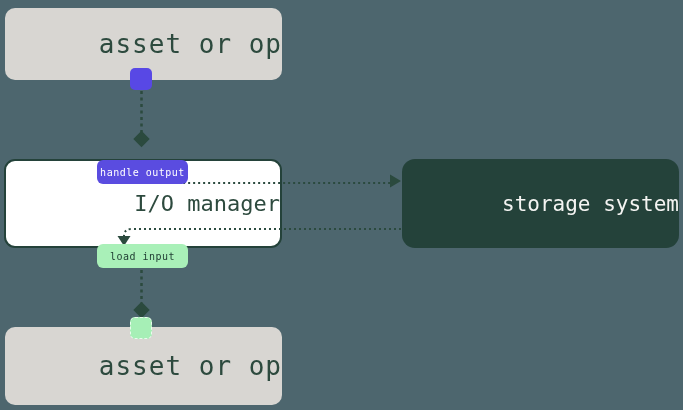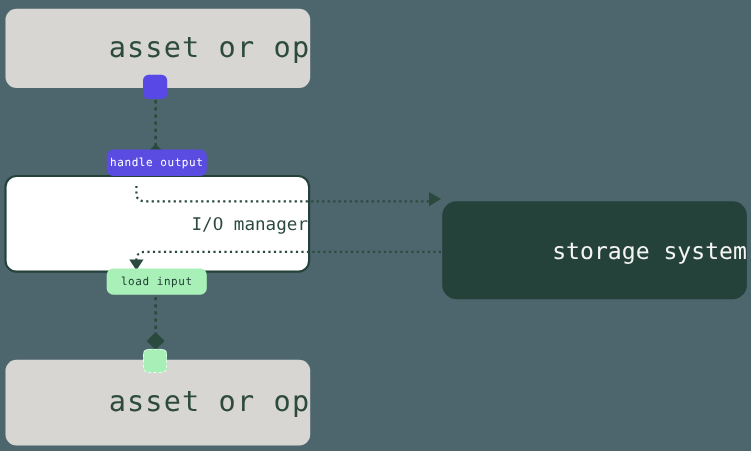--- a/index.html
+++ b/index.html
@@ -31,31 +31,30 @@
     letter-spacing: 1px;
   }
   .node-asset-top { left: 5px; top: 8px; width: 277px; height: 72px; }
   .node-asset-bottom { left: 5px; top: 327px; width: 277px; height: 78px; }
   .node-io {
     left: 4px; top: 159px; width: 278px; height: 89px;
     background: #ffffff;
     border: 2px solid #24423a;
     border-radius: 11px;
     color: #2d4a3e;
-    font-size: 16px;
+    font-size: 22px;
     z-index: 2;
   }
   .node-storage {
     left: 402px; top: 159px; width: 277px; height: 89px;
     background: #24423a;
     border-radius: 13px;
     color: #f4f4f2;
     font-size: 21px;
     z-index: 2;
-    margin-top: 24px;
   }
   .connector-square {
     position: absolute;
     width: 22px;
     height: 22px;
     border-radius: 5px;
     box-sizing: border-box;
     z-index: 10;
   }
   .square-purple {
@@ -73,21 +72,21 @@
     align-items: center;
     justify-content: center;
     width: 91px;
     height: 24px;
     border-radius: 6px;
     font-size: 10px;
     letter-spacing: 0.5px;
     z-index: 10;
   }
   .badge-purple {
-    left: 97px; top: 136px;
+    left: 97px; top: 160px;
     background: #5a4ce0;
     color: #ffffff;
   }
   .badge-green {
     left: 97px; top: 244px;
     background: #a9f0b8;
     color: #1e3b31;
   }
   .lines-overlay {
     position: absolute;

